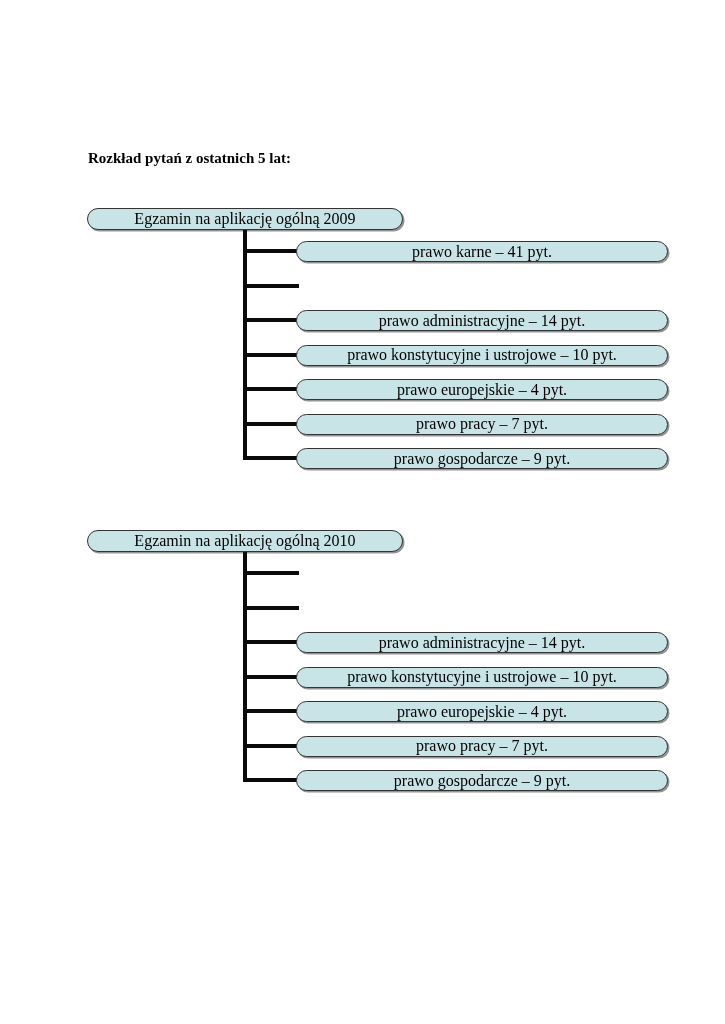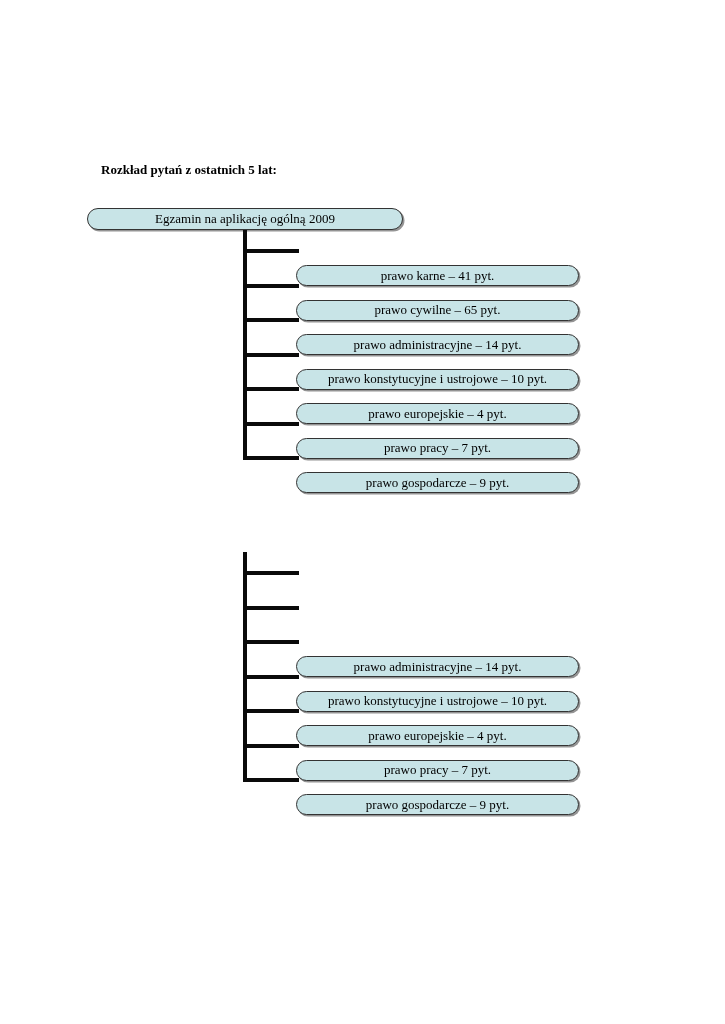--- a/index.html
+++ b/index.html
@@ -17,43 +17,43 @@
     margin: 0 auto;
     background: var(--page-bg);
     font-family: "Liberation Serif", "DejaVu Serif", serif;
     color: var(--text);
     overflow: hidden;
   }
   .title {
     position: absolute;
     left: 88px;
     top: 149px;
-    margin: 13px;
-    font-size: 13px;
+    margin: 0;
+    font-size: 15px;
     line-height: 1.2;
     font-weight: bold;
     color: var(--text);
     white-space: nowrap;
   }
   .diagram {
     position: absolute;
     left: 87px;
     width: 528px;
     height: 264px;
   }
   .node-box {
     box-sizing: border-box;
     border: 1.5px solid var(--box-border);
     border-radius: 11px;
     background: var(--box-fill);
     box-shadow: 1.5px 1.5px 0 rgba(60,60,60,0.55);
     display: flex;
     align-items: center;
     justify-content: center;
-    font-size: 13px;
+    font-size: 16px;
     white-space: nowrap;
   }
   .root-box {
     position: absolute;
     left: 0;
     top: 0;
     width: 316px;
     height: 22px;
   }
   .trunk {
@@ -75,23 +75,22 @@
     left: 156px;
     top: 8px;
     width: 56px;
     height: 4px;
     background: var(--connector);
   }
   .child-box {
     position: absolute;
     left: 209px;
     top: 0;
-    width: 283px;
+    width: 372px;
     height: 21px;
-    margin-top: 24px;
   }
   .node-label { pointer-events: none; }
 </style>
 </head>
 <body>
 
 <div class="page">
   <h1 class="title">Rozkład pytań z ostatnich 5 lat:</h1>
   <div id="diagrams-host">
       <section class="diagram" style="top: 208px;">
@@ -101,23 +100,20 @@
     <div class="trunk"></div>
     <div class="children">
           <div class="child-row" style="top: 33px;">
     <div class="branch"></div>
     <div class="node-box child-box">
       <span class="node-label child-label">prawo karne – 41 pyt.</span>
     </div>
   </div>
           <div class="child-row" style="top: 67.5px;">
     <div class="branch"></div>
-    <div class="node-box child-box">
-      <span class="node-label child-label">prawo cywilne – 65 pyt.</span>
-    </div>
   </div>
           <div class="child-row" style="top: 102px;">
     <div class="branch"></div>
     <div class="node-box child-box">
       <span class="node-label child-label">prawo administracyjne – 14 pyt.</span>
     </div>
   </div>
           <div class="child-row" style="top: 136.5px;">
     <div class="branch"></div>
     <div class="node-box child-box">
@@ -138,20 +134,23 @@
   </div>
           <div class="child-row" style="top: 240px;">
     <div class="branch"></div>
     <div class="node-box child-box">
       <span class="node-label child-label">prawo gospodarcze – 9 pyt.</span>
     </div>
   </div>
         </div>
   </section>
       <section class="diagram" style="top: 530px;">
+    <div class="node-box root-box">
+      <span class="node-label root-label">Egzamin na aplikację ogólną 2010</span>
+    </div>
     <div class="trunk"></div>
     <div class="children">
           <div class="child-row" style="top: 33px;">
     <div class="branch"></div>
   </div>
           <div class="child-row" style="top: 67.5px;">
     <div class="branch"></div>
   </div>
           <div class="child-row" style="top: 102px;">
     <div class="branch"></div>

